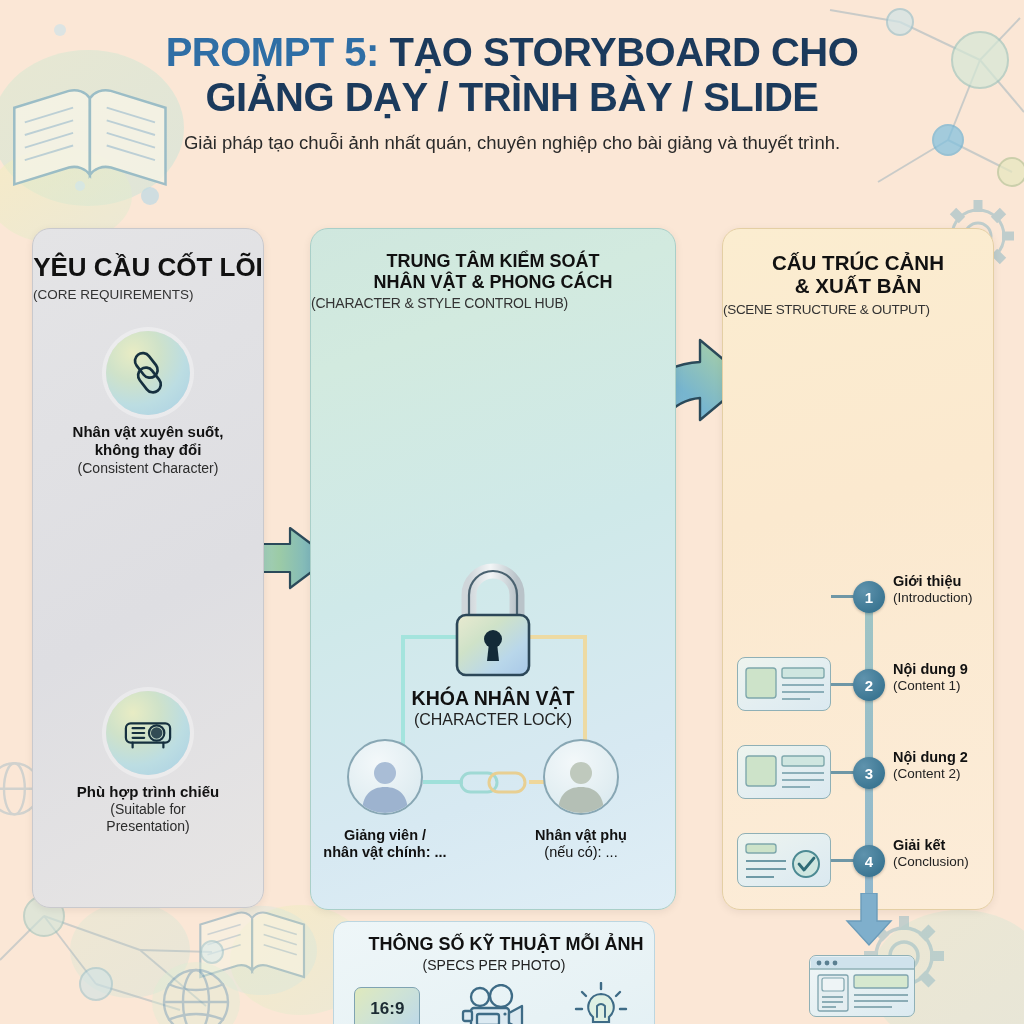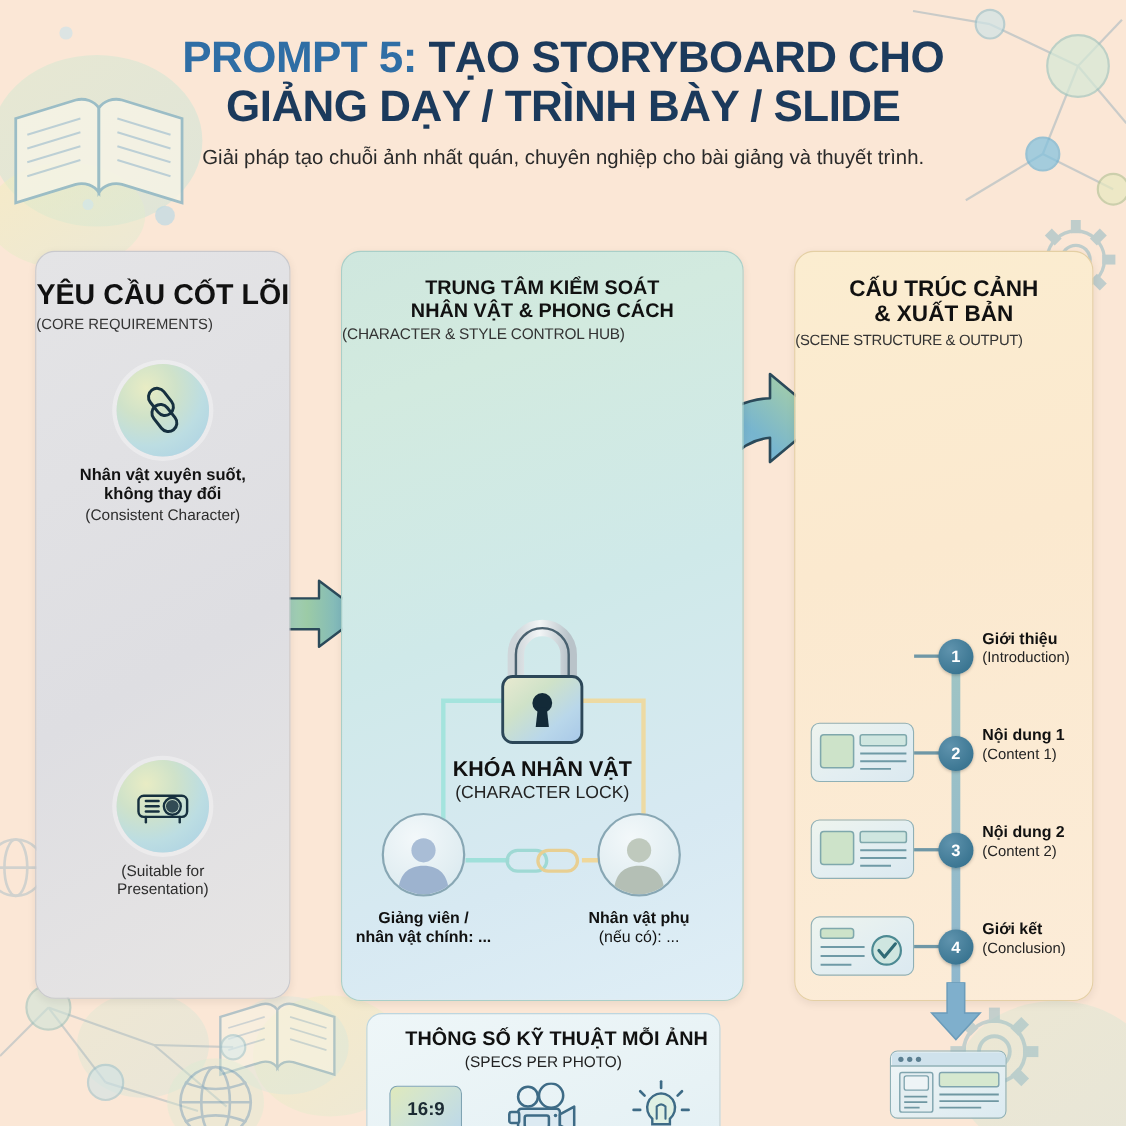--- a/index.html
+++ b/index.html
@@ -358,20 +358,21 @@
           <rect x="3" y="10" width="46" height="20" rx="5"></rect>
           <circle cx="35" cy="20" r="8"></circle>
           <path d="M35 14 a6 6 0 0 0 0 12 a6 6 0 0 0 0 -12" fill="#16303f" stroke="none" opacity=".85"></path>
           <line x1="10" y1="15" x2="22" y2="15"></line>
             <line x1="10" y1="20" x2="22" y2="20"></line>
             <line x1="10" y1="25" x2="22" y2="25"></line>
           <line x1="10" y1="30" x2="10" y2="35"></line>
             <line x1="42" y1="30" x2="42" y2="35"></line>
         </svg>
       </div>
+      <div class="feat-bold">Phù hợp trình chiếu</div>
       <div class="feat-en">(Suitable for</div>
       <div class="feat-en">Presentation)</div>
     </div>
   </div>
 
   <div class="panel panel-center">
     <div class="panel-title pc-title">TRUNG TÂM KIỂM SOÁT</div>
     <div class="panel-title pc-title" style="margin-top:0">NHÂN VẬT &amp; PHONG CÁCH</div>
     <div class="panel-sub pc-sub">(CHARACTER &amp; STYLE CONTROL HUB)</div>
 
@@ -510,21 +511,21 @@
           <g stroke="#6f9aa6" stroke-width="1.7">
             <line x1="44" y1="27" x2="86" y2="27"></line>
               <line x1="44" y1="34" x2="86" y2="34"></line>
               <line x1="44" y1="41" x2="72" y2="41"></line>
           </g>
         </svg>
       </div>
       <div class="tl-connector"></div>
       <div class="tl-dot">2</div>
       <div class="tl-text">
-        <div class="tl-vi">Nội dung 1</div>
+        <div class="tl-vi">Nội dung 9</div>
         <div class="tl-en">(Content 1)</div>
       </div>
     </div>
 
     <div class="tl-item" style="top:516px">
       <div class="thumb">
         <svg viewBox="0 0 94 54" width="94" height="54">
           <rect x="8" y="10" width="30" height="30" rx="3" fill="#cde3c9" stroke="#7fa8ac" stroke-width="1.4"></rect>
           <rect x="44" y="10" width="42" height="10" rx="2" fill="#cfe6e0" stroke="#7fa8ac" stroke-width="1.4"></rect>
           <g stroke="#6f9aa6" stroke-width="1.7">
@@ -551,21 +552,21 @@
               <line x1="8" y1="35" x2="48" y2="35"></line>
               <line x1="8" y1="43" x2="36" y2="43"></line>
           </g>
           <circle cx="68" cy="30" r="13" fill="#cfe6e0" stroke="#4d8a93" stroke-width="2"></circle>
           <path d="M61 30 L66 36 L76 24" fill="none" stroke="#2f6b76" stroke-width="2.8" stroke-linecap="round" stroke-linejoin="round"></path>
         </svg>
       </div>
       <div class="tl-connector"></div>
       <div class="tl-dot">4</div>
       <div class="tl-text">
-        <div class="tl-vi">Giới kết</div>
+        <div class="tl-vi">Giải kết</div>
         <div class="tl-en">(Conclusion)</div>
       </div>
     </div>
 
     <svg style="position:absolute;left:116px;top:664px;width:60px;height:54px" viewBox="0 0 60 54">
       <path d="M22 0 L38 0 L38 28 L52 28 L30 52 L8 28 L22 28 Z" fill="#7fafcc" stroke="#6b9cba" stroke-width="1.4"></path>
     </svg>
 
     <div class="browser-card">
       <svg viewBox="0 0 106 62" width="106" height="62">

